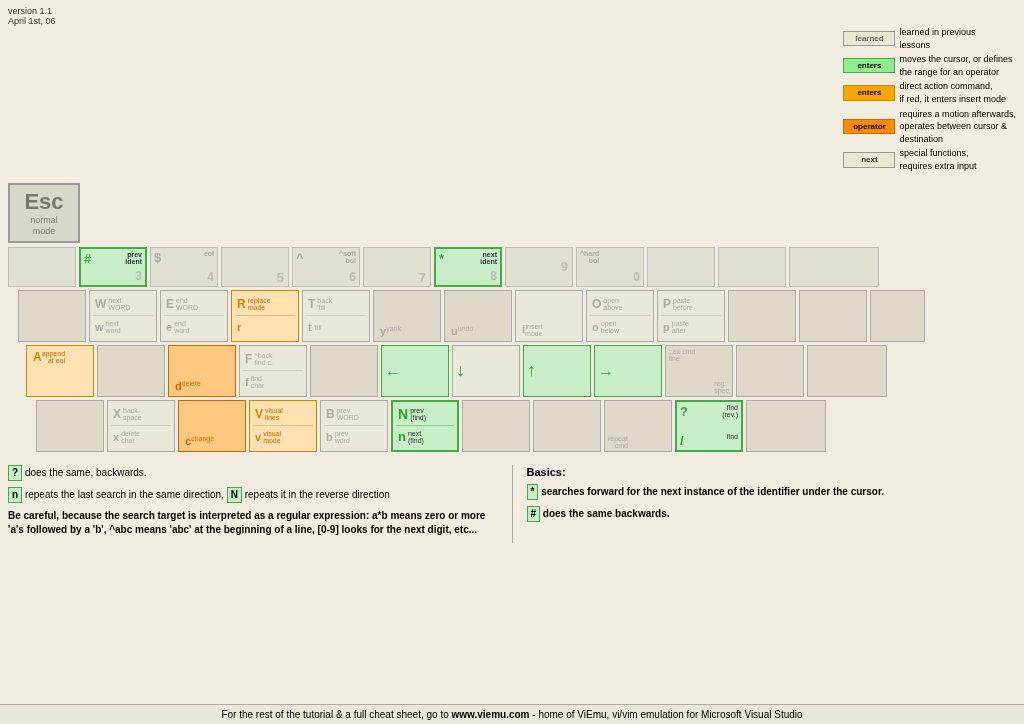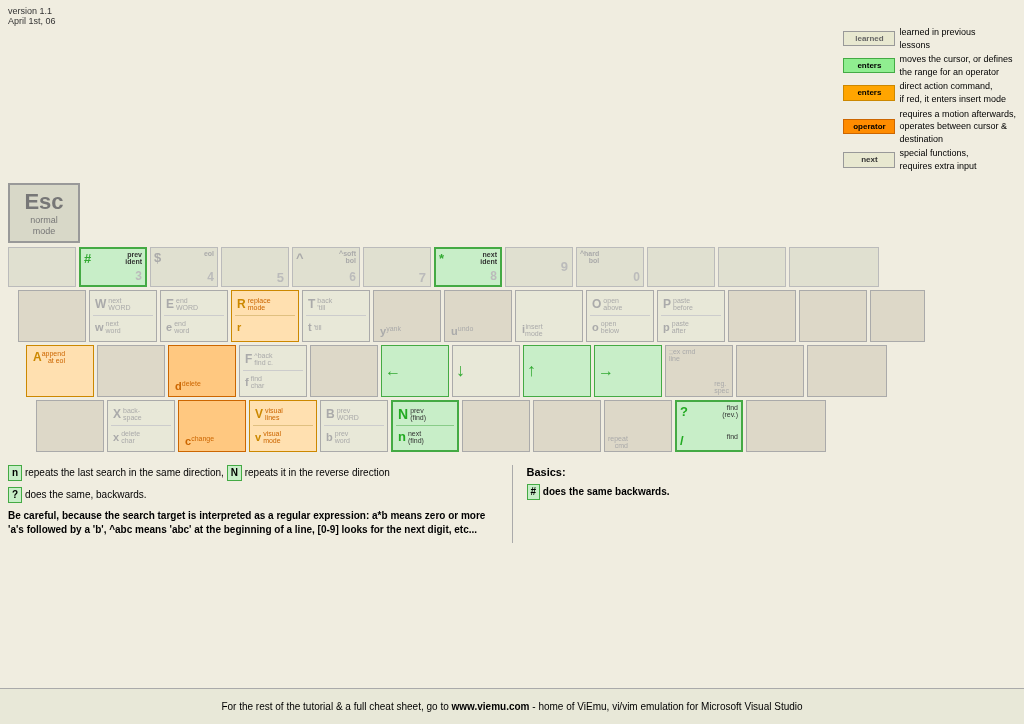--- a/index.html
+++ b/index.html
@@ -133,21 +133,21 @@
     }
 
     
     .footer-bar {
       position: absolute;
       bottom: 0;
       left: 0;
       right: 0;
       background: #e8e8d8;
       border-top: 1px solid #aaa;
-      padding: 12px 10px;
+      padding: 4px 10px;
       font-size: 10px;
       text-align: center;
     }
 
     
     .text-section {
       display: flex;
       gap: 10px;
       padding: 6px 8px;
       font-size: 10px;
@@ -587,37 +587,41 @@
       </div>
     </div>
 
     <div class="key key-empty" style="width:80px;"></div>
   </div>
 </div>
 
 <div class="text-section">
   <div class="text-col">
     <p>
+      <span class="inline-key">?</span>
+      does the same, backwards.
+    </p>
+    <p>
       <span class="inline-key">n</span>
       repeats the last search in the same direction,
       <span class="inline-key">N</span>
       repeats it in the reverse direction
     </p>
     <p>
-      <span class="inline-key">?</span>
-      does the same, backwards.
-    </p>
-    <p>
       <strong>Be careful, because the search target is interpreted as a regular expression: a*b means zero or more 'a's followed by a 'b', ^abc means 'abc' at the beginning of a line, [0-9] looks for the next digit, etc...</strong>
     </p>
   </div>
   <div class="divider-line"></div>
   <div class="text-col">
     <h3>Basics:</h3>
     <p>
+      <span class="inline-key">*</span>
+      <strong>searches forward for the next instance of the identifier under the cursor.</strong>
+    </p>
+    <p>
       <span class="inline-key">#</span>
       <strong>does the same backwards.</strong>
     </p>
   </div>
 </div>
 
 <div class="footer-bar">
   <span>For the rest of the tutorial &amp; a full cheat sheet, go to <strong>www.viemu.com</strong> - home of ViEmu, vi/vim emulation for Microsoft Visual Studio</span>
 </div>
 

